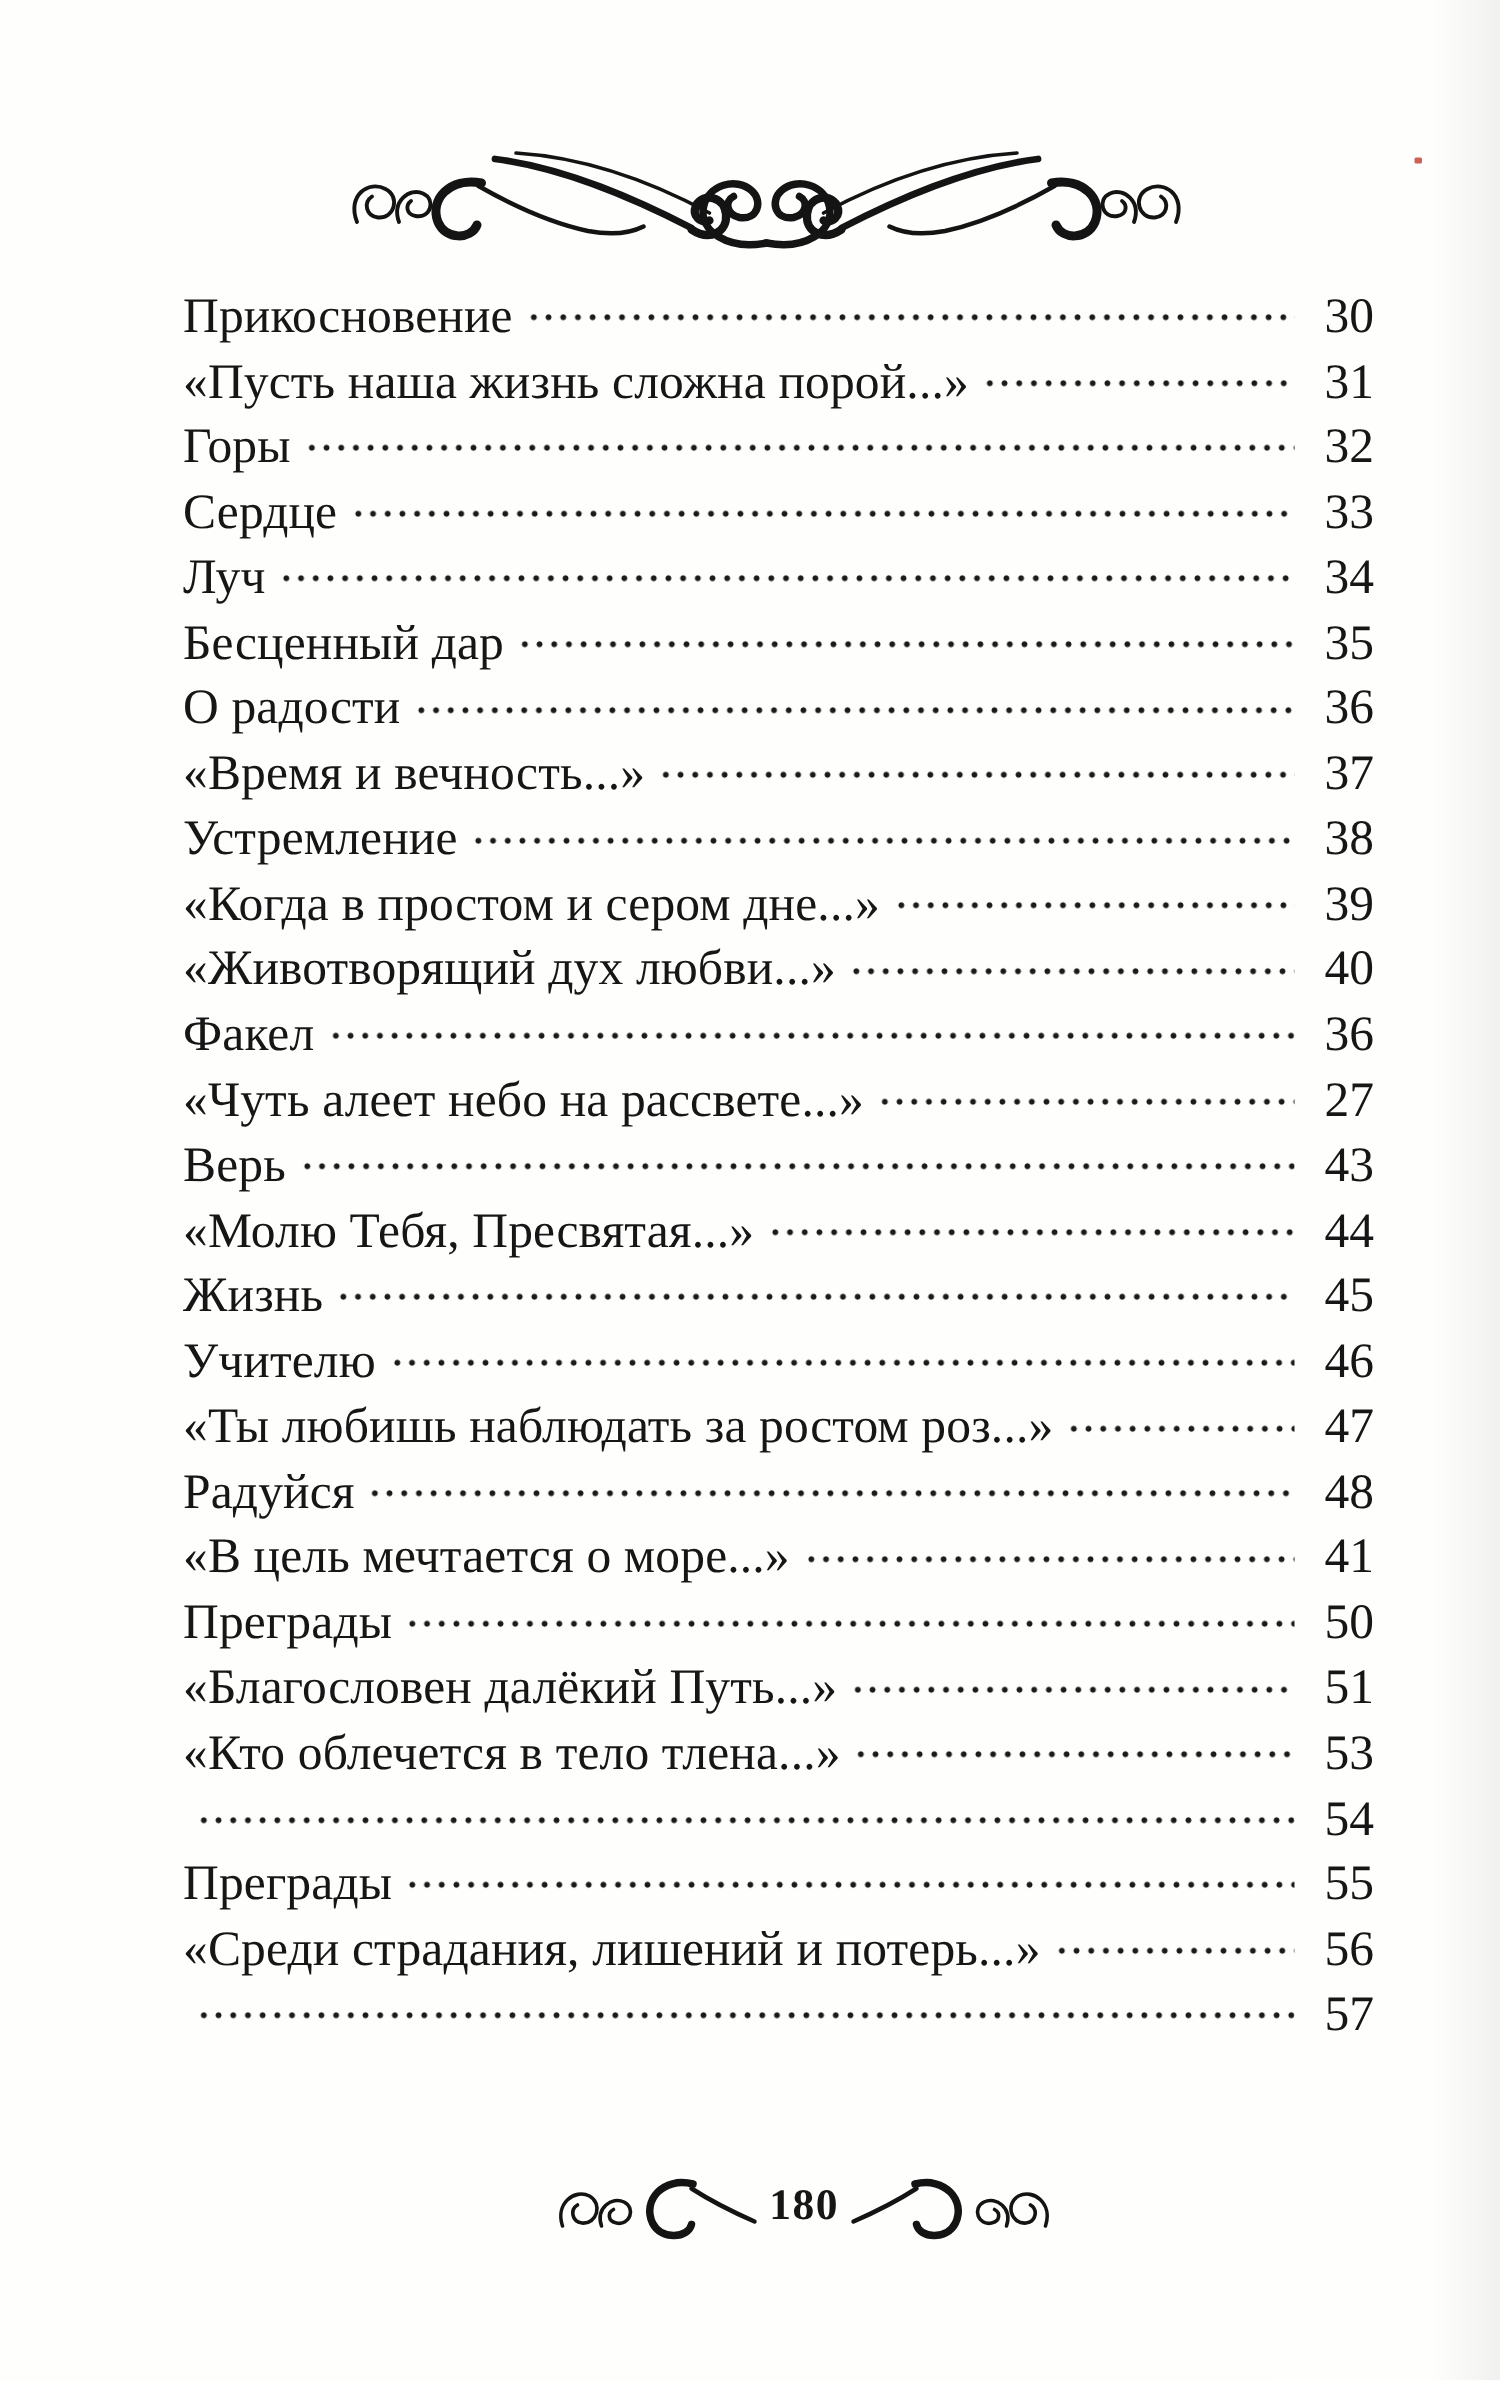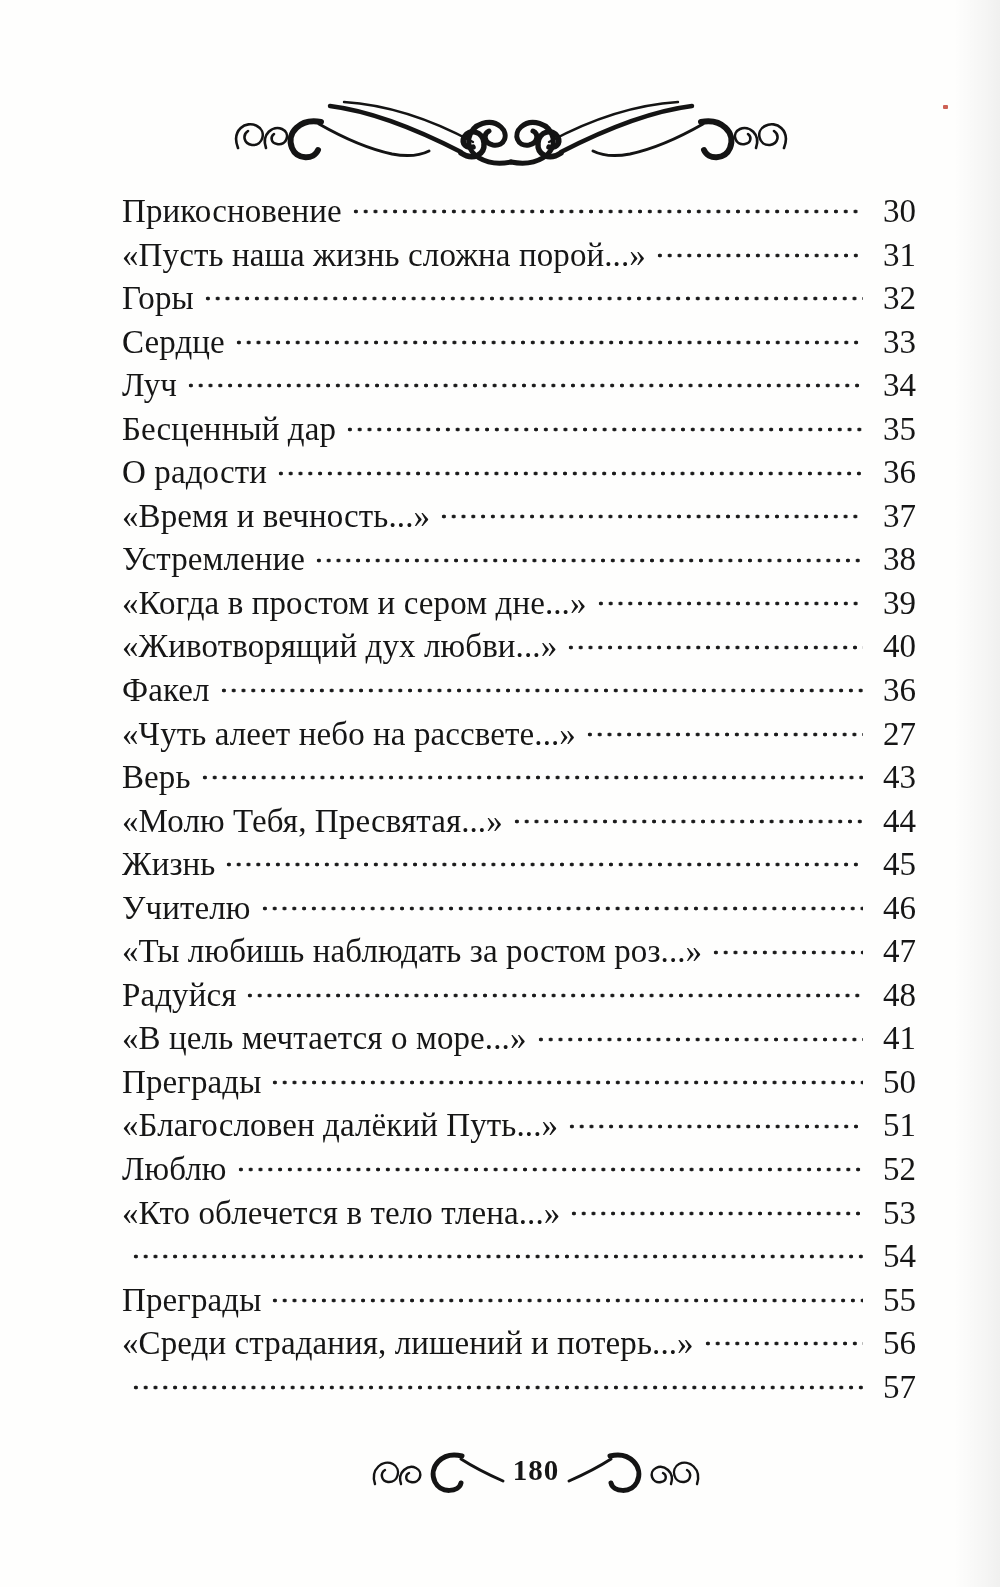--- a/index.html
+++ b/index.html
@@ -213,25 +213,20 @@
       <span class="leader"></span>
       <span class="pagenum">50</span>
     </div>
 
     <div class="row">
       <span class="title">«Благословен далёкий Путь...»</span>
       <span class="leader"></span>
       <span class="pagenum">51</span>
     </div>
 
-    <div class="row">
-      <span class="title">Люблю</span>
-      <span class="leader"></span>
-      <span class="pagenum">52</span>
-    </div>
 
     <div class="row">
       <span class="title">«Кто облечется в тело тлена...»</span>
       <span class="leader"></span>
       <span class="pagenum">53</span>
     </div>
 
     <div class="row">
       <span class="leader"></span>
       <span class="pagenum">54</span>

